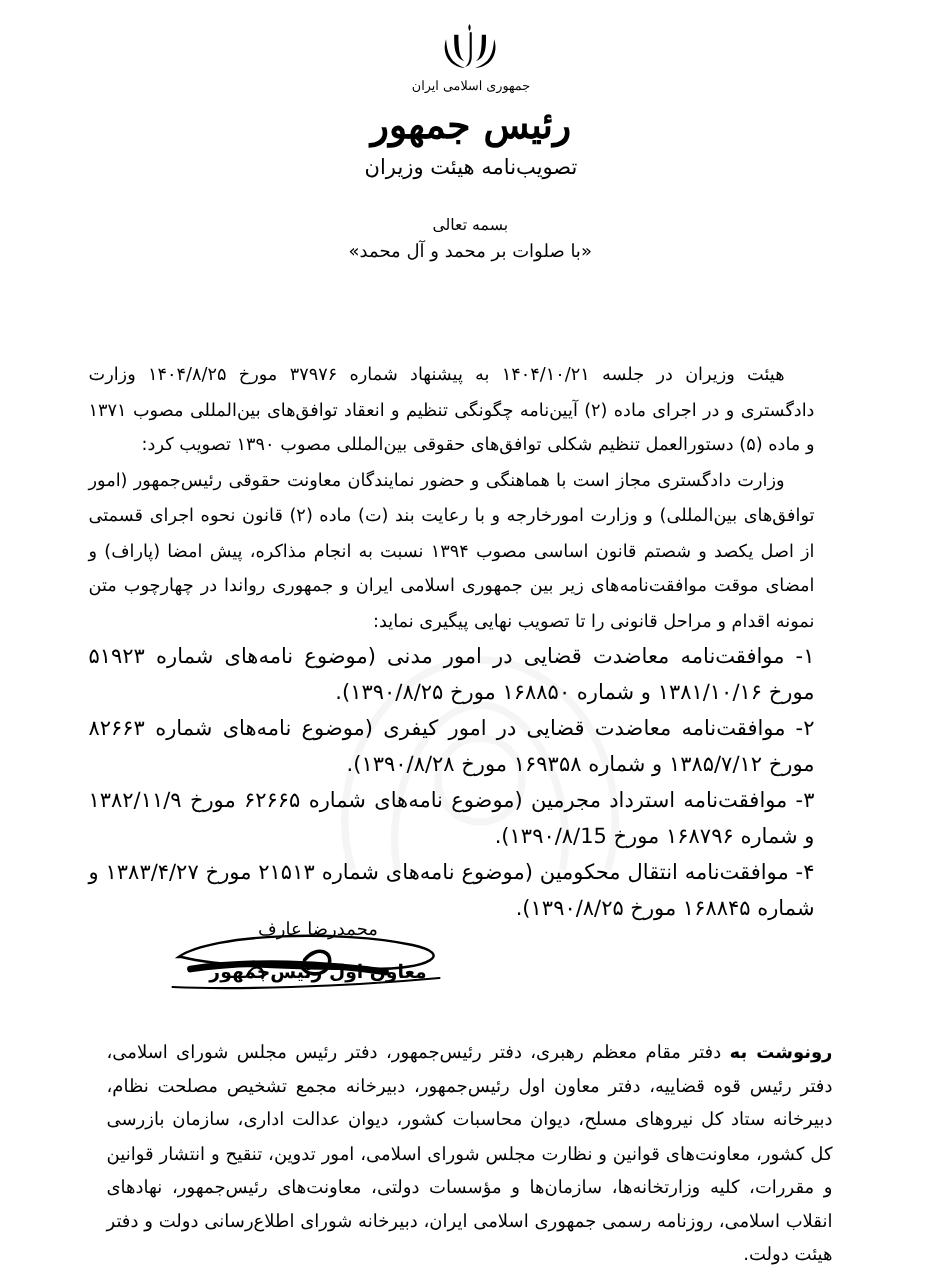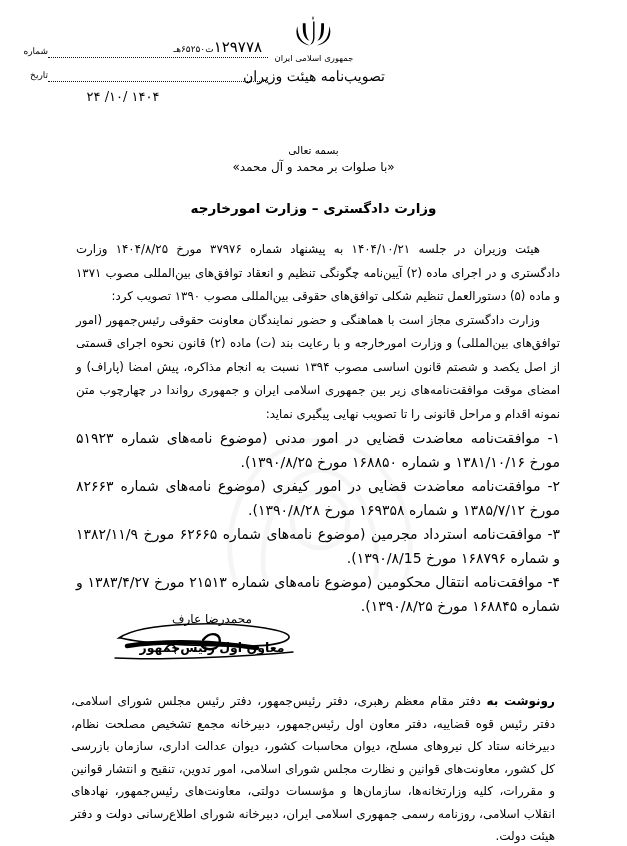--- a/index.html
+++ b/index.html
@@ -153,21 +153,21 @@
     text-align: center;
     font-size: 13.5px;
     font-weight: bold;
     z-index: 2;
   }
 
   
   .body {
     position: absolute;
     top: 238px;
-    right: 67px;
+    right: 84px;
     width: 484px;
     z-index: 2;
   }
 
   .para {
     font-size: 11.8px;
     line-height: 23.5px;
     text-align: justify;
     text-align-last: right;
     margin: 0 0 0 0;
@@ -263,44 +263,31 @@
         <g fill="#000">
           <path d="M21 4 q1.6 2.4 0 4.6 q-1.6-2.2 0-4.6z"></path>
           <path d="M21.1 9.5 c0 5 0 11 0 16 c0 3.2 -1.2 5.6 -3 7.2 c2.6 -0.6 4.4 -3 4.4 -7.2 l0 -16z"></path>
           <path d="M13.6 11.2 c0 5.4 0.2 9.6 1 12.6 c0.6 2.3 1.6 3.9 3 5 c-2.9 -0.8 -5 -3.2 -6 -6.6 c-0.8 -2.8 -0.9 -6.6 -0.8 -11z"></path>
           <path d="M29.2 11.2 c0 5.4 -0.2 9.6 -1 12.6 c-0.6 2.3 -1.6 3.9 -3 5 c2.9 -0.8 5 -3.2 6 -6.6 c0.8 -2.8 0.9 -6.6 0.8 -11z"></path>
           <path d="M5.4 14.2 c-1.6 4.6 -1.2 9.6 1.6 13.4 c2.5 3.4 6.6 5.4 11 5.8 c-4.6 -1.6 -7.8 -4 -9.7 -7.2 c-1.9 -3.2 -2.6 -7.3 -2.9 -12z"></path>
           <path d="M37.4 14.2 c1.6 4.6 1.2 9.6 -1.6 13.4 c-2.5 3.4 -6.6 5.4 -11 5.8 c4.6 -1.6 7.8 -4 9.7 -7.2 c1.9 -3.2 2.6 -7.3 2.9 -12z"></path>
         </g>
       </svg>
       <div class="republic-line">جمهوری اسلامی ایران</div>
+      <div class="president-title">رئیس جمهور</div>
       <div class="cabinet-title">تصویب‌نامه هیئت وزیران</div>
     </div>
 
-    <div class="stamp">
-      <div class="stamp-row">
-        <span class="stamp-label">شماره</span>
-        <span class="stamp-dots">
-          <span class="stamp-value"><span>۱۲۹۷۷۸</span><span class="stamp-suffix">‏ت‏۶۵۲۵۰هـ</span></span>
-        </span>
-      </div>
-      <div class="stamp-row">
-        <span class="stamp-label">تاریخ</span>
-        <span class="stamp-dots"></span>
-      </div>
-      <div class="stamp-date-line">۱۴۰۴ /۱۰/ ۲۴</div>
-    </div>
   </div>
 
   <div class="invocation">
     <div class="invocation-1">بسمه تعالی</div>
     <div class="invocation-2">«با صلوات بر محمد و آل محمد»</div>
   </div>
 
-  <div class="addressee">وزارت دادگستری – وزارت امورخارجه</div>
 
   <div class="body">
     <p class="para indent">هیئت وزیران در جلسه ۱۴۰۴/۱۰/۲۱ به پیشنهاد شماره ۳۷۹۷۶ مورخ ۱۴۰۴/۸/۲۵ وزارت دادگستری و در اجرای ماده (۲) آیین‌نامه چگونگی تنظیم و انعقاد توافق‌های بین‌المللی مصوب ۱۳۷۱ و ماده (۵) دستورالعمل تنظیم شکلی توافق‌های حقوقی بین‌المللی مصوب ۱۳۹۰ تصویب کرد:</p>
     <p class="para indent">وزارت دادگستری مجاز است با هماهنگی و حضور نمایندگان معاونت حقوقی رئیس‌جمهور (امور توافق‌های بین‌المللی) و وزارت امورخارجه و با رعایت بند (ت) ماده (۲) قانون نحوه اجرای قسمتی از اصل یکصد و شصتم قانون اساسی مصوب ۱۳۹۴ نسبت به انجام مذاکره، پیش امضا (پاراف) و امضای موقت موافقت‌نامه‌های زیر بین جمهوری اسلامی ایران و جمهوری رواندا در چهارچوب متن نمونه اقدام و مراحل قانونی را تا تصویب نهایی پیگیری نماید:</p>
 
     <div class="list-item">۱- موافقت‌نامه معاضدت قضایی در امور مدنی (موضوع نامه‌های شماره ۵۱۹۲۳ مورخ ۱۳۸۱/۱۰/۱۶ و شماره ۱۶۸۸۵۰ مورخ ۱۳۹۰/۸/۲۵).</div>
     <div class="list-item">۲- موافقت‌نامه معاضدت قضایی در امور کیفری (موضوع نامه‌های شماره ۸۲۶۶۳ مورخ ۱۳۸۵/۷/۱۲ و شماره ۱۶۹۳۵۸ مورخ ۱۳۹۰/۸/۲۸).</div>
     <div class="list-item">۳- موافقت‌نامه استرداد مجرمین (موضوع نامه‌های شماره ۶۲۶۶۵ مورخ ۱۳۸۲/۱۱/۹ و شماره ۱۶۸۷۹۶ مورخ ۱۳۹۰/۸/15).</div>
     <div class="list-item">۴- موافقت‌نامه انتقال محکومین (موضوع نامه‌های شماره ۲۱۵۱۳ مورخ ۱۳۸۳/۴/۲۷ و شماره ۱۶۸۸۴۵ مورخ ۱۳۹۰/۸/۲۵).</div>
   </div>

